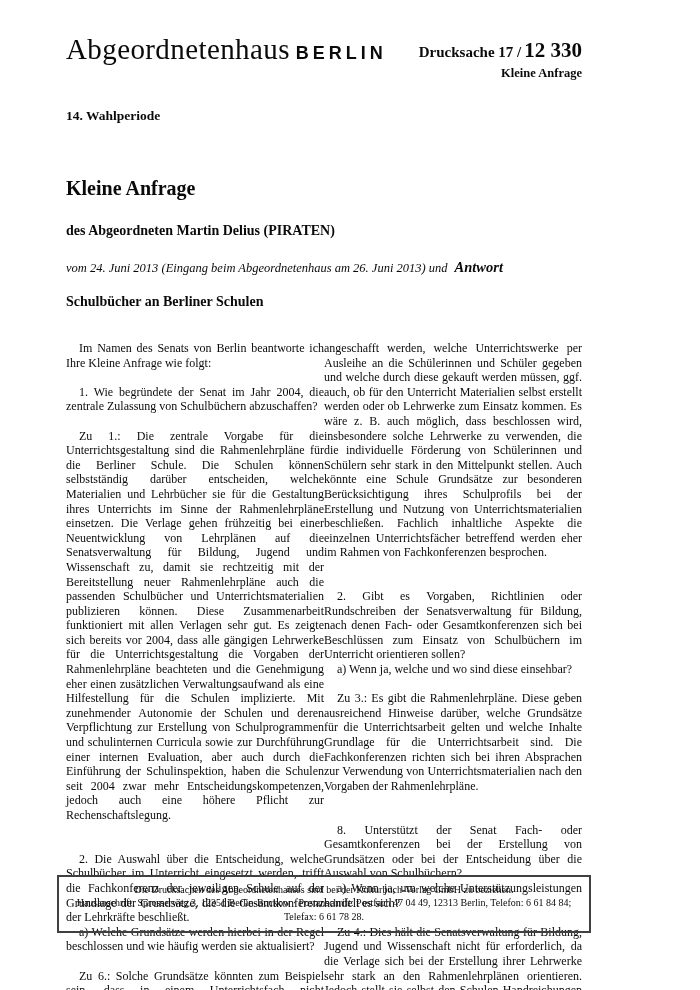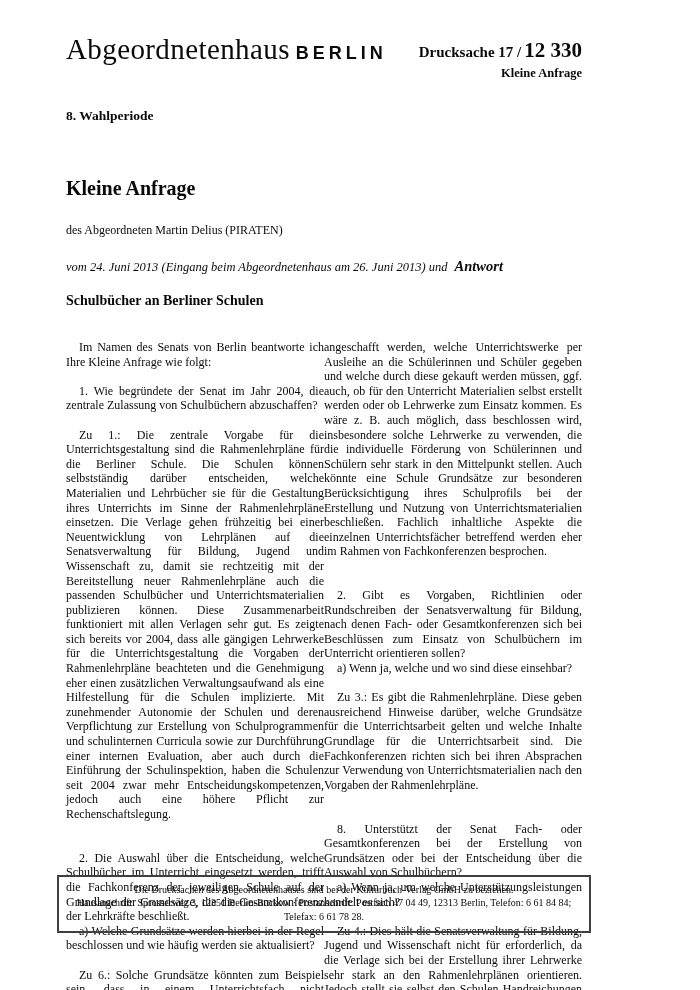--- a/index.html
+++ b/index.html
@@ -22,21 +22,21 @@
     text-align: center;
   }
   .doc-ref { text-align: right; padding-top: 5px; }
   .doc-ref-line1 { font-weight: bold; font-size: 15px; white-space: nowrap; }
   .doc-number { font-size: 21px; margin-left: 3px; }
   .doc-category { font-weight: bold; font-size: 12.5px; margin-top: 3px; }
   .wahlperiode { font-weight: bold; font-size: 13.5px; margin-top: 27px; }
 
   
   .title-heading { font-weight: bold; font-size: 20px; margin-top: 53px; }
-  .title-author  { font-weight: normal; font-size: 12px; margin-top: 23px; }
+  .title-author  { font-weight: bold; font-size: 14px; margin-top: 23px; }
   .title-dateline { font-size: 12.5px; margin-top: 20px; font-style: italic; }
   .title-dateline .answer-label { font-weight: bold; font-size: 14.5px; margin-left: 7px; }
   .title-subject { font-weight: bold; font-size: 14px; margin-top: 18px; }
 
   
   .body-columns { display: flex; gap: 0; margin-top: 31px; }
   .col { width: 278px; font-size: 12px; line-height: 14.6px; text-align: justify; }
   .col p.para { margin: 0; }
   .col p.indent { text-indent: 13px; }
   .col p.gap-small { margin-top: 14.6px; }
@@ -61,21 +61,21 @@
       <span class="logo-sub">BERLIN</span>
     </div>
     <div class="doc-ref">
       <div class="doc-ref-line1">
         <span>Drucksache 17 /</span><span class="doc-number">12 330</span>
       </div>
       <div class="doc-category">Kleine Anfrage</div>
     </div>
   </div>
 
-  <div class="wahlperiode">8. Wahlperiode</div>
+  <div class="wahlperiode">14. Wahlperiode</div>
 
   <div class="title-heading">Kleine Anfrage</div>
   <div class="title-author">des Abgeordneten Martin Delius (PIRATEN)</div>
   <div class="title-dateline">
     <span>vom 24. Juni 2013 (Eingang beim Abgeordnetenhaus am 26. Juni 2013) und</span><span class="answer-label">Antwort</span>
   </div>
   <div class="title-subject">Schulbücher an Berliner Schulen</div>
 
   <div class="body-columns">
     <div class="col" id="left-col">

